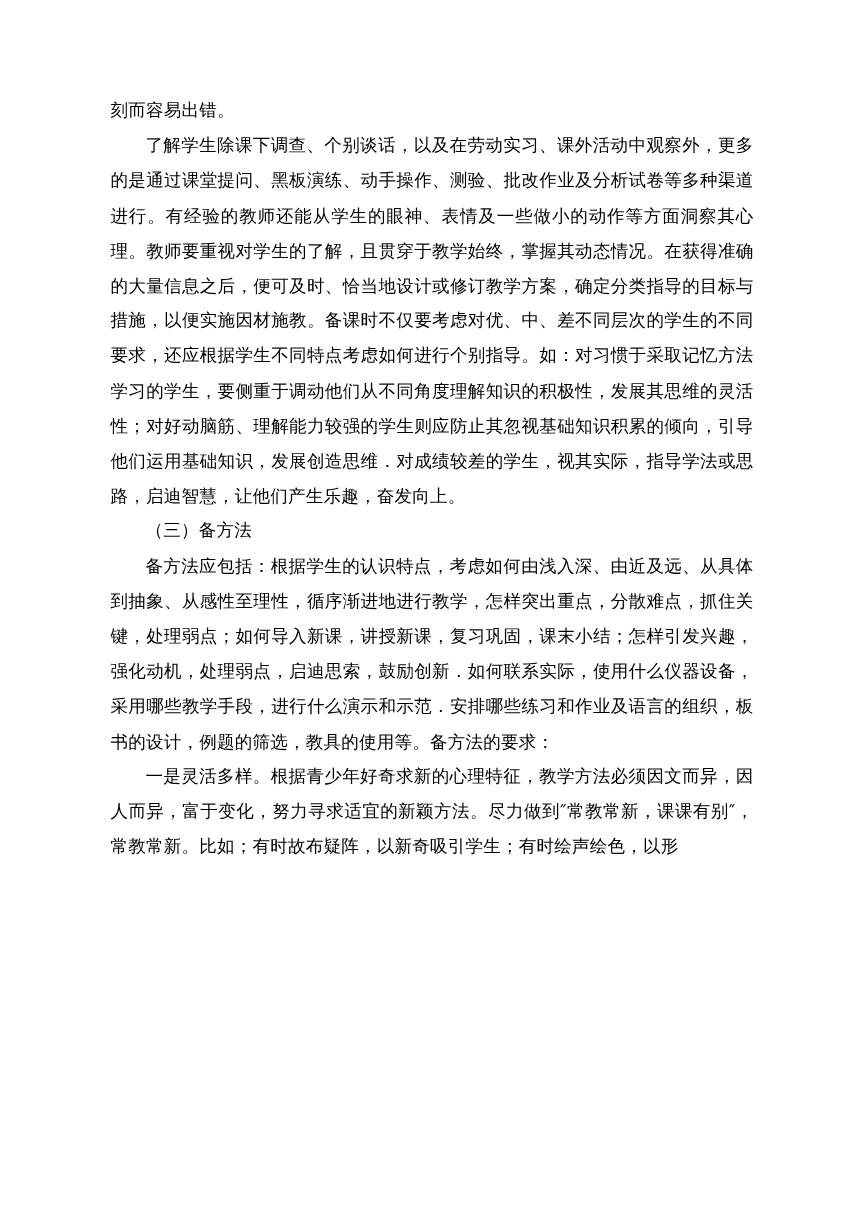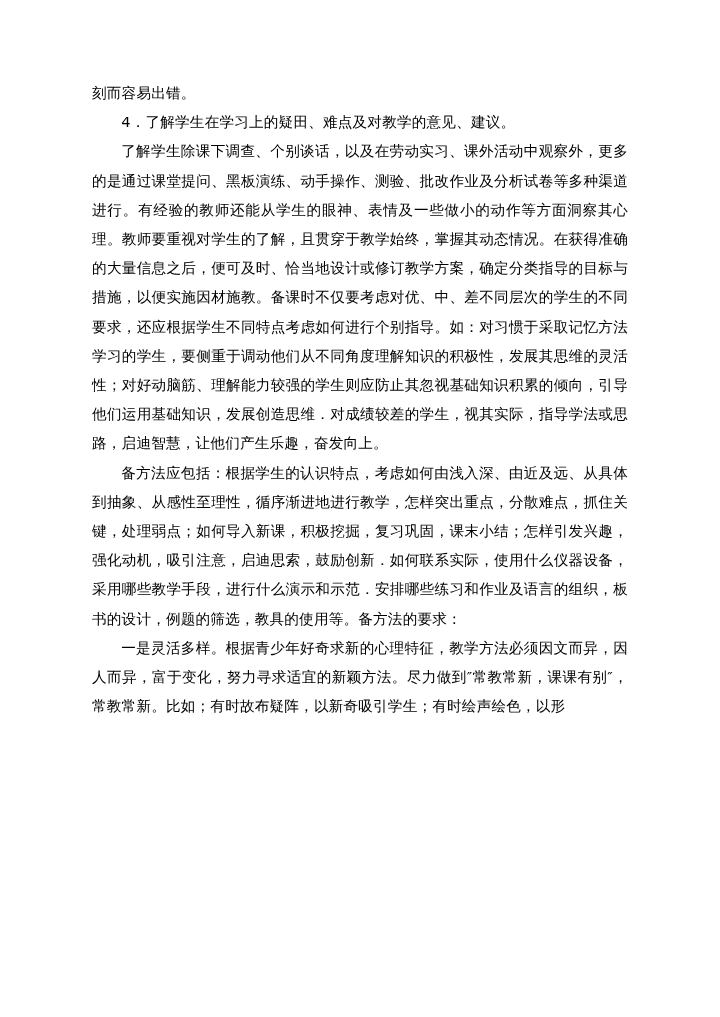--- a/index.html
+++ b/index.html
@@ -36,18 +36,18 @@
   .para.indent {
     text-indent: 2em;
   }
 </style>
 </head>
 <body>
 
 <div class="page">
   <div class="doc-body">
     <p class="para">刻而容易出错。</p>
-    <p class="para indent">4．了解学生在学习上的疑田、难点及对教学的意见、建议。</p>
     <p class="para indent">了解学生除课下调查、个别谈话，以及在劳动实习、课外活动中观察外，更多的是通过课堂提问、黑板演练、动手操作、测验、批改作业及分析试卷等多种渠道进行。有经验的教师还能从学生的眼神、表情及一些做小的动作等方面洞察其心理。教师要重视对学生的了解，且贯穿于教学始终，掌握其动态情况。在获得准确的大量信息之后，便可及时、恰当地设计或修订教学方案，确定分类指导的目标与措施，以便实施因材施教。备课时不仅要考虑对优、中、差不同层次的学生的不同要求，还应根据学生不同特点考虑如何进行个别指导。如：对习惯于采取记忆方法学习的学生，要侧重于调动他们从不同角度理解知识的积极性，发展其思维的灵活性；对好动脑筋、理解能力较强的学生则应防止其忽视基础知识积累的倾向，引导他们运用基础知识，发展创造思维．对成绩较差的学生，视其实际，指导学法或思路，启迪智慧，让他们产生乐趣，奋发向上。</p>
-    <p class="para indent">备方法应包括：根据学生的认识特点，考虑如何由浅入深、由近及远、从具体到抽象、从感性至理性，循序渐进地进行教学，怎样突出重点，分散难点，抓住关键，处理弱点；如何导入新课，积极挖掘，复习巩固，课末小结；怎样引发兴趣，强化动机，吸引注意，启迪思索，鼓励创新．如何联系实际，使用什么仪器设备，采用哪些教学手段，进行什么演示和示范．安排哪些练习和作业及语言的组织，板书的设计，例题的筛选，教具的使用等。备方法的要求：</p>
+    <p class="para indent">（三）备方法</p>
+    <p class="para indent">备方法应包括：根据学生的认识特点，考虑如何由浅入深、由近及远、从具体到抽象、从感性至理性，循序渐进地进行教学，怎样突出重点，分散难点，抓住关键，处理弱点；如何导入新课，讲授新课，复习巩固，课末小结；怎样引发兴趣，强化动机，处理弱点，启迪思索，鼓励创新．如何联系实际，使用什么仪器设备，采用哪些教学手段，进行什么演示和示范．安排哪些练习和作业及语言的组织，板书的设计，例题的筛选，教具的使用等。备方法的要求：</p>
     <p class="para indent">一是灵活多样。根据青少年好奇求新的心理特征，教学方法必须因文而异，因人而异，富于变化，努力寻求适宜的新颖方法。尽力做到″常教常新，课课有别″，常教常新。比如；有时故布疑阵，以新奇吸引学生；有时绘声绘色，以形</p>
   </div>
 </div>
 
 </body></html>

